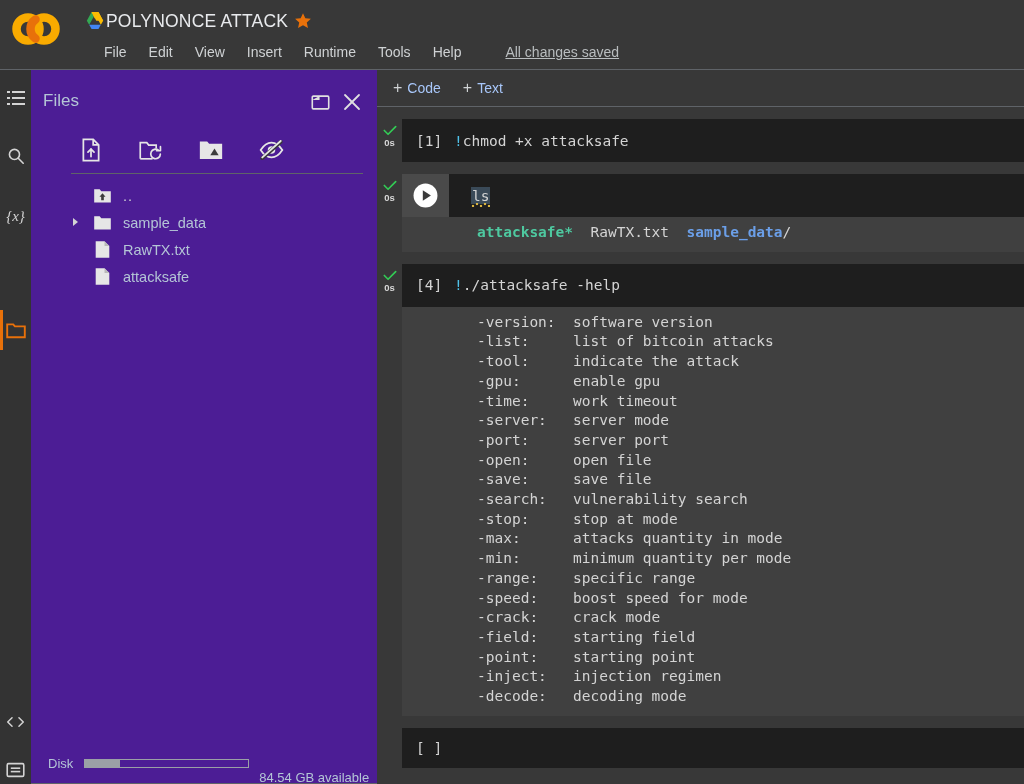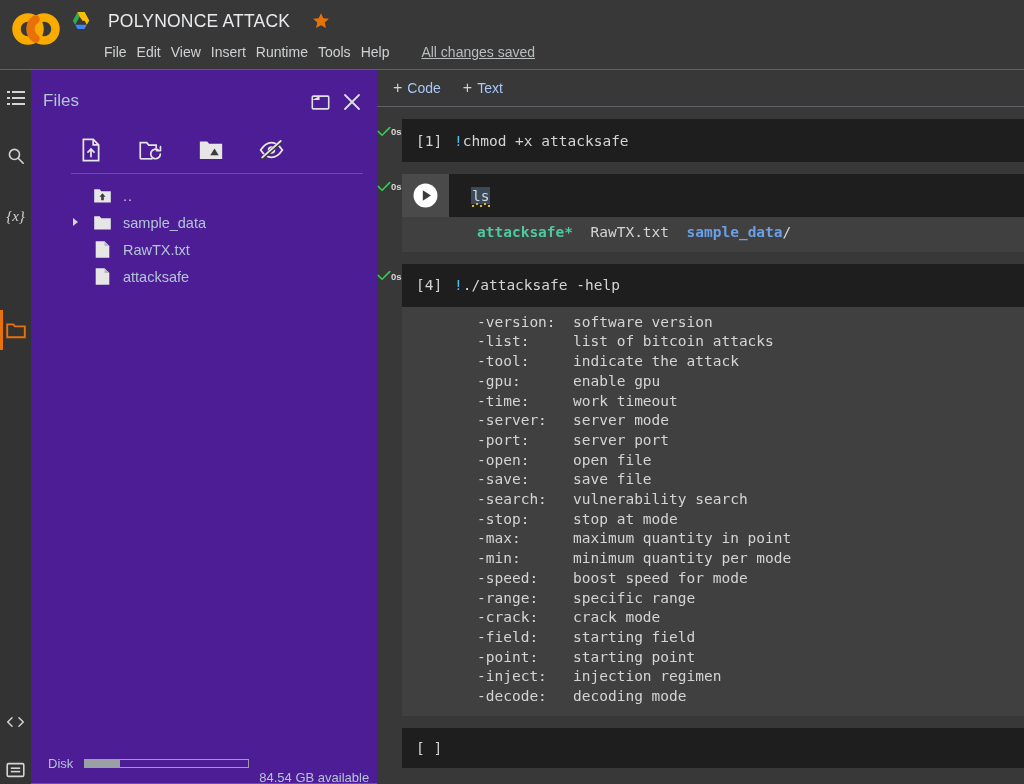--- a/index.html
+++ b/index.html
@@ -13,33 +13,33 @@
 
   
   #topbar {
     position: absolute; left: 0; top: 0; width: 1024px; height: 70px;
     background: #383838;
   }
   #co-logo {
     position: absolute; left: 8px; top: 8px; width: 56px; height: 42px;
   }
   #title-row {
-    position: absolute; left: 70px; top: 6px; height: 30px;
-    display: flex; align-items: center; gap: 16px;
+    position: absolute; left: 84px; top: 6px; height: 30px;
+    display: flex; align-items: center; gap: 0;
   }
   #drive-icon { width: 22px; height: 20px; display:block; }
   #notebook-title {
     color: #e8eaed; font-size: 17.5px; letter-spacing: .2px;
     font-family: "Liberation Sans", sans-serif; white-space: nowrap;
   }
   #star-icon { width: 18px; height: 18px; display:block; margin-left: 6px; }
 
   #menubar {
     position: absolute; left: 104px; top: 40px; height: 24px;
-    display: flex; align-items: center; gap: 10px;
+    display: flex; align-items: center; gap: 22px;
   }
   .menu-item {
     color: #cfd2d4; font-size: 14px; cursor: pointer; white-space: nowrap;
   }
   #save-status {
     color: #b9bdbf; font-size: 14px; text-decoration: underline;
     margin-left: 22px; white-space: nowrap; cursor: pointer;
   }
   #topbar-divider {
     position: absolute; left: 0; top: 69px; width: 1024px; height: 1px;
@@ -146,21 +146,21 @@
   }
   .addbtn {
     display: flex; align-items: center; gap: 5px;
     color: #a8c7fa; font-size: 14px; cursor: pointer;
   }
   .addbtn .plus { color: #cfd2d4; font-size: 16px; line-height: 1; }
 
   .cell { position: relative; margin-top: 12px; }
   .cell-gutter {
     position: absolute; left: 0; top: 0; width: 25px;
-    display: flex; flex-direction: row; align-items: center;
+    display: flex; flex-direction: column; align-items: center;
     padding-top: 6px;
   }
   .check { width: 14px; height: 11px; display:block; }
   .runtime-label { color: #d8d8d8; font-size: 9.5px; font-weight: bold; margin-top: 1px; }
 
   .cell-body { margin-left: 25px; background: #1e1e1e; }
   .cell-input {
     position: relative; min-height: 43px; display: flex; align-items: center;
   }
   .exec-count {
@@ -485,24 +485,24 @@
           <div class="out-line"><span>-list:     list of bitcoin attacks</span></div>
           <div class="out-line"><span>-tool:     indicate the attack</span></div>
           <div class="out-line"><span>-gpu:      enable gpu</span></div>
           <div class="out-line"><span>-time:     work timeout</span></div>
           <div class="out-line"><span>-server:   server mode</span></div>
           <div class="out-line"><span>-port:     server port</span></div>
           <div class="out-line"><span>-open:     open file</span></div>
           <div class="out-line"><span>-save:     save file</span></div>
           <div class="out-line"><span>-search:   vulnerability search</span></div>
           <div class="out-line"><span>-stop:     stop at mode</span></div>
-          <div class="out-line"><span>-max:      maximum quantity in point</span></div>
+          <div class="out-line"><span>-max:      attacks quantity in mode</span></div>
           <div class="out-line"><span>-min:      minimum quantity per mode</span></div>
+          <div class="out-line"><span>-range:    specific range</span></div>
           <div class="out-line"><span>-speed:    boost speed for mode</span></div>
-          <div class="out-line"><span>-range:    specific range</span></div>
           <div class="out-line"><span>-crack:    crack mode</span></div>
           <div class="out-line"><span>-field:    starting field</span></div>
           <div class="out-line"><span>-point:    starting point</span></div>
           <div class="out-line"><span>-inject:   injection regimen</span></div>
           <div class="out-line"><span>-decode:   decoding mode</span></div>
         </div>
     </div>
   </div>
 
   <div class="cell">

